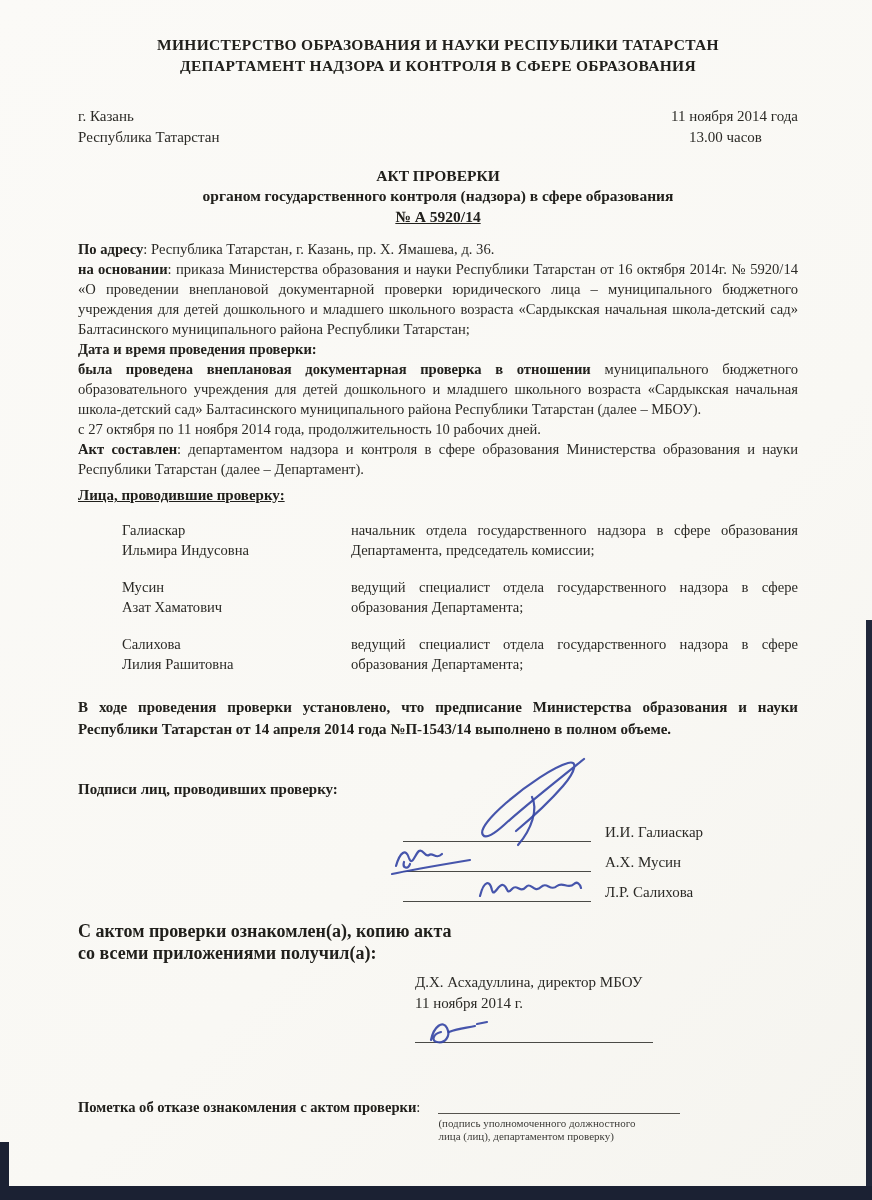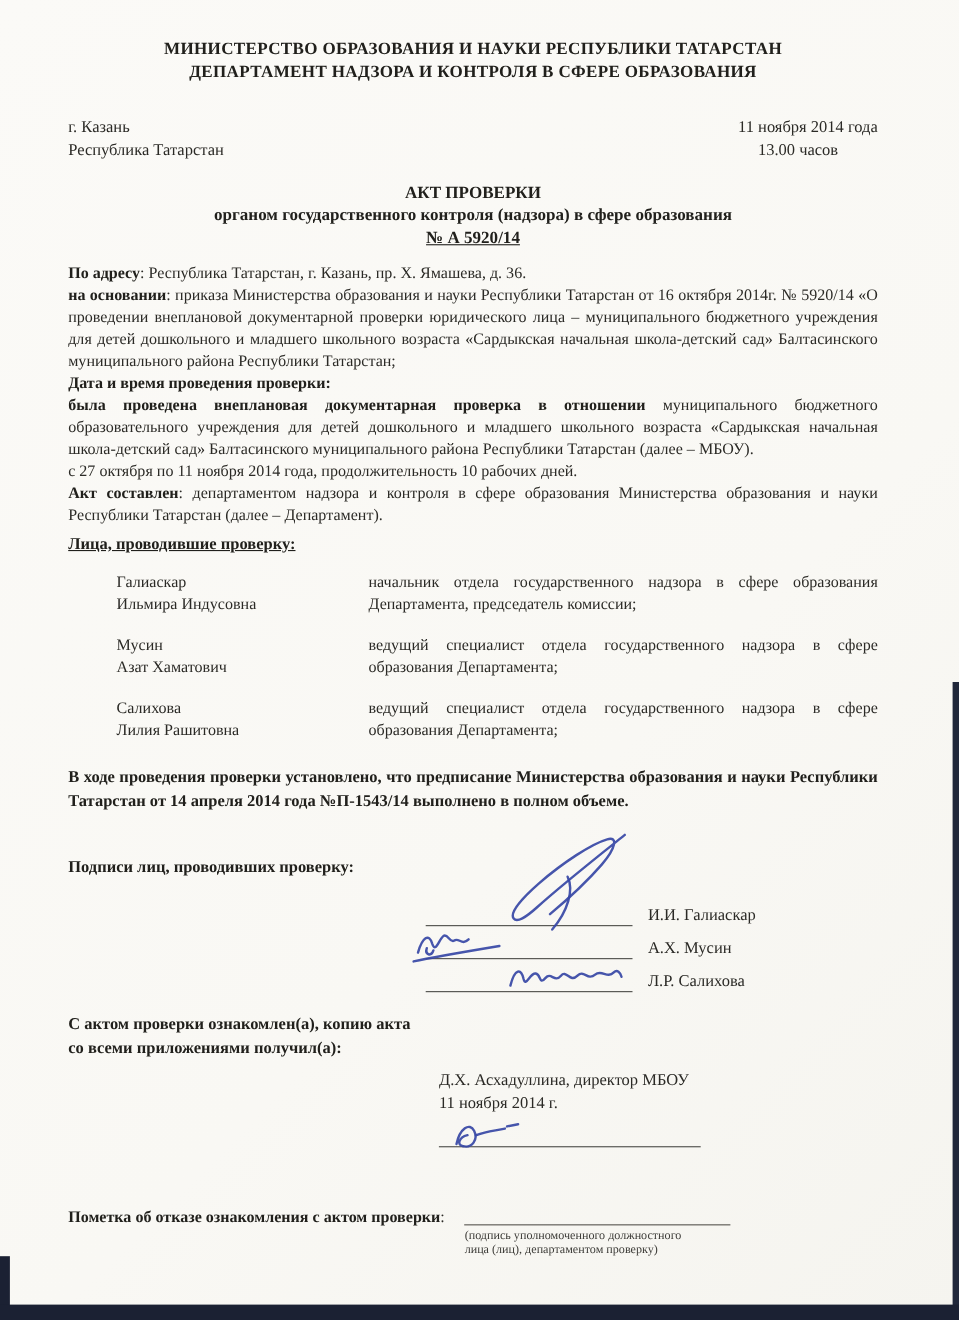--- a/index.html
+++ b/index.html
@@ -6,21 +6,21 @@
   body{background:#e8e8e6;font-family:"Liberation Serif","DejaVu Serif",serif;}
   .page{
     position:relative;
     width:872px;height:1200px;
     margin:0 auto;
     background:linear-gradient(135deg,#fbfaf7 0%,#f9f8f4 60%,#f5f4ef 100%);
     color:#2b2a26;
     overflow:hidden;
     box-sizing:border-box;
   }
-  .content{position:relative;padding:34px 74px 0 62px;box-sizing:border-box;}
+  .content{position:relative;padding:34px 74px 0 78px;box-sizing:border-box;}
   .hdr{font-weight:bold;text-align:center;font-size:15.5px;line-height:21px;letter-spacing:.3px;color:#21201c;}
   .meta-row{display:flex;justify-content:space-between;margin-top:30px;font-size:15px;line-height:21px;}
   .meta-right .t2{padding-left:18px;}
   .doc-title{text-align:center;margin-top:18px;font-weight:bold;font-size:15.5px;line-height:20px;color:#21201c;}
   .doc-title .num{text-decoration:underline;display:inline-block;margin-top:1px;}
   .bodytext{margin-top:12px;font-size:14.6px;line-height:20px;}
   .para{margin:0;text-align:justify;}
   .lead{font-weight:bold;color:#21201c;}
   .insp-head{margin-top:8px;font-weight:bold;font-size:15px;color:#21201c;text-decoration:underline;}
   .insp-table{margin-top:16px;font-size:14.6px;line-height:20px;}
@@ -29,21 +29,21 @@
   .insp-role{flex:1;text-align:justify;}
   .concl{margin-top:22px;font-weight:bold;font-size:15px;line-height:22px;text-align:justify;color:#21201c;}
   .sig-head{margin-top:41px;font-weight:bold;font-size:15px;color:#21201c;}
   .sig-block{margin-top:14px;}
   .sig-row{position:relative;display:flex;align-items:flex-end;height:30px;font-size:15px;}
   .sig-spacer{width:325px;flex:0 0 325px;}
   .sig-line{width:188px;border-bottom:1.2px solid #4a4a46;height:100%;}
   .sig-label{margin-left:14px;line-height:20px;}
   .scribble{position:absolute;pointer-events:none;}
   .scribble path{fill:none;stroke:#3647a5;stroke-width:2.2;stroke-linecap:round;stroke-linejoin:round;opacity:.92;}
-  .ack{margin-top:18px;font-weight:bold;font-size:15px;line-height:22px;color:#21201c;}
+  .ack{margin-top:18px;font-weight:bold;font-size:18px;line-height:22px;color:#21201c;}
   .director{margin-top:8px;margin-left:337px;font-size:15px;line-height:21px;}
   .dir-sigline{position:relative;width:238px;height:26px;border-bottom:1.2px solid #4a4a46;margin-top:2px;}
   .footer-row{display:flex;margin-top:56px;font-size:14.6px;}
   .foot-label{font-weight:bold;color:#21201c;}
   .foot-right{margin-left:18px;width:242px;}
   .foot-line{border-bottom:1px solid #55534e;height:14px;}
   .foot-note{margin-top:3px;text-align:left;font-size:11px;line-height:13px;color:#3d3c38;}
   .edge-bottom{position:absolute;left:0;bottom:0;width:100%;height:14px;background:#1b2133;}
   .edge-right{position:absolute;right:0;top:620px;bottom:0;width:6px;background:#20273a;}
   .edge-left{position:absolute;left:0;bottom:0;width:9px;height:58px;background:#1b2133;}

